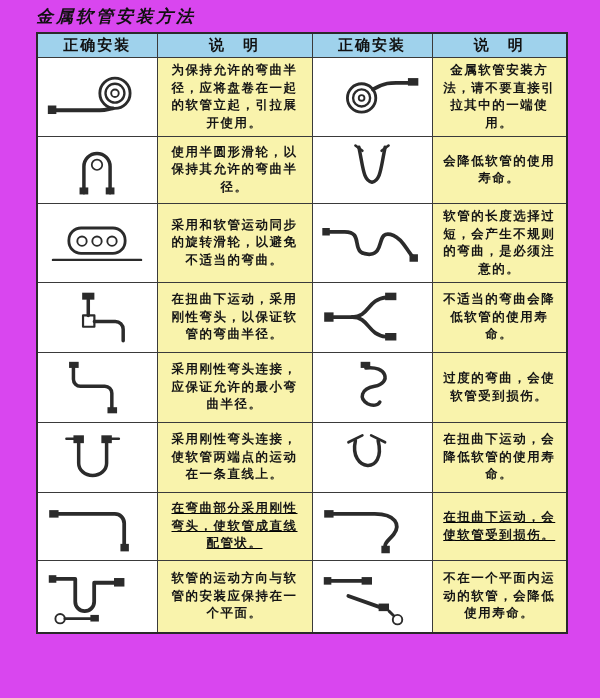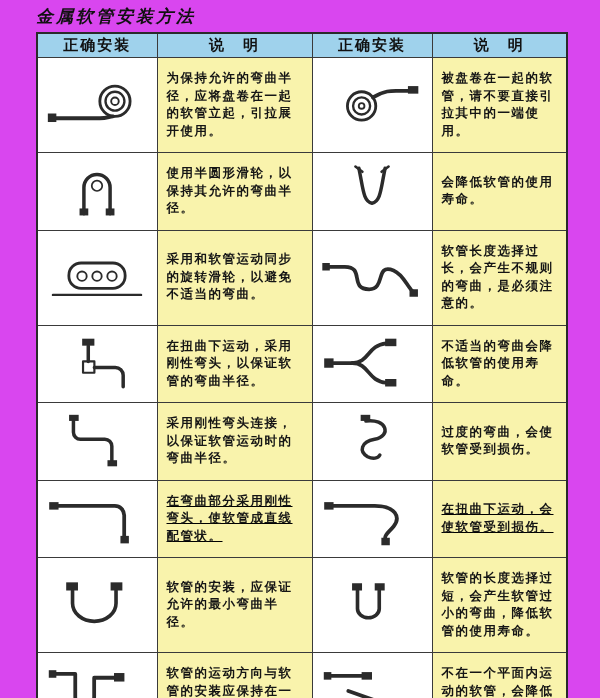--- a/index.html
+++ b/index.html
@@ -4,21 +4,21 @@
 <style>
   html,body{margin:0;padding:0;}
   body{font-family:"Liberation Sans","DejaVu Sans",sans-serif;}
   .page{width:600px;height:698px;background:#d946ef;box-sizing:border-box;padding-top:3px;overflow:hidden;}
   .title{margin:2px 0 4px 36px;font-size:17px;font-weight:bold;font-style:italic;letter-spacing:3px;color:#111;}
   table.main{border-collapse:collapse;margin-left:36px;width:530px;table-layout:fixed;background:#fff;}
   table.main td,table.main th{border:1px solid #3a3a3a;box-sizing:border-box;}
   table.main{border:2px solid #2a2a2a;}
   th{background:#9fd2ec;font-size:15px;font-weight:bold;letter-spacing:2px;color:#111;height:22px;padding:2px 0;margin-left:13px;}
   td.img{background:#ffffff;text-align:center;vertical-align:middle;}
-  td.desc{background:#f9f3ac;vertical-align:middle;padding:12px 9px;font-size:12.5px;font-weight:bold;color:#151515;line-height:1.4;letter-spacing:1.5px;text-align:left;}
+  td.desc{background:#f9f3ac;vertical-align:middle;padding:4px 9px;font-size:12.5px;font-weight:bold;color:#151515;line-height:1.4;letter-spacing:1.5px;text-align:center;}
   .fig{display:block;margin:0 auto;}
   .fig .ln{stroke:#2b2b2b;fill:none;stroke-linecap:round;stroke-linejoin:round;}
   .fig .fitting{fill:#2b2b2b;stroke:none;}
   tr.r1{height:76px;} tr.r2{height:67px;margin-left:15px;} tr.r3{height:68px;border-radius:17px;} tr.r4{height:70px;}
   tr.r5{height:70px;} tr.r6{height:70px;} tr.r7{height:68px;text-decoration:underline;} tr.r8{height:64px;} tr.r9{height:72px;}
 </style>
 </head>
 <body>
 
 <div class="page">
@@ -52,21 +52,21 @@
       <td class="desc">为保持允许的弯曲半径，应将盘卷在一起的软管立起，引拉展开使用。</td>
       <td class="img">
         <svg class="fig" width="104" height="62" viewBox="0 0 110 64">
           <circle class="ln" cx="44" cy="33" r="15" stroke-width="3"></circle>
           <circle class="ln" cx="44" cy="33" r="9" stroke-width="2.5"></circle>
           <circle class="ln" cx="44" cy="33" r="3" stroke-width="2"></circle>
           <path class="ln" d="M56,24 C72,14 80,18 94,17" stroke-width="4"></path>
           <rect class="fitting" x="93" y="12" width="11" height="8"></rect>
         </svg>
       </td>
-      <td class="desc">被盘卷在一起的软管，请不要直接引拉其中的一端使用。</td>
+      <td class="desc">金属软管安装方法，请不要直接引拉其中的一端使用。</td>
     </tr>
 
     <tr class="r2">
       <td class="img">
         <svg class="fig" width="96" height="60" viewBox="0 0 110 64">
           <path class="ln" d="M40,58 V28 A15,15 0 0 1 70,28 V58" stroke-width="4"></path>
           <circle class="ln" cx="55" cy="26" r="6" stroke-width="2"></circle>
           <rect class="fitting" x="35" y="52" width="10" height="8"></rect>
           <rect class="fitting" x="65" y="52" width="10" height="8"></rect>
         </svg>
@@ -92,21 +92,21 @@
         </svg>
       </td>
       <td class="desc">采用和软管运动同步的旋转滑轮，以避免不适当的弯曲。</td>
       <td class="img">
         <svg class="fig" width="104" height="60" viewBox="0 0 110 64">
           <path class="ln" d="M6,20 H26 C48,20 30,44 52,44 C70,44 58,16 78,24 C88,28 92,40 98,46" stroke-width="4"></path>
           <rect class="fitting" x="2" y="16" width="8" height="8"></rect>
           <rect class="fitting" x="95" y="44" width="9" height="8"></rect>
         </svg>
       </td>
-      <td class="desc">软管长度选择过长，会产生不规则的弯曲，是必须注意的。</td>
+      <td class="desc">软管的长度选择过短，会产生不规则的弯曲，是必须注意的。</td>
     </tr>
 
     <tr class="r4">
       <td class="img">
         <svg class="fig" width="96" height="62" viewBox="0 0 110 64">
           <rect class="fitting" x="38" y="3" width="14" height="8"></rect>
           <path class="ln" d="M45,11 V29" stroke-width="4"></path>
           <rect class="ln" x="39" y="29" width="13" height="13" stroke-width="2.5"></rect>
           <path class="ln" d="M52,36 H76 A9,9 0 0 1 85,45 V58" stroke-width="4"></path>
         </svg>
@@ -126,68 +126,68 @@
     </tr>
 
     <tr class="r5">
       <td class="img">
         <svg class="fig" width="96" height="62" viewBox="0 0 110 64">
           <rect class="fitting" x="23" y="2" width="11" height="7"></rect>
           <path class="ln" d="M28,9 V22 A8,8 0 0 0 36,30 H64 A8,8 0 0 1 72,38 V55" stroke-width="4"></path>
           <rect class="fitting" x="67" y="54" width="11" height="7"></rect>
         </svg>
       </td>
-      <td class="desc">采用刚性弯头连接，以保证软管运动时的弯曲半径。</td>
+      <td class="desc">采用刚性弯头连接，应保证允许的最小弯曲半径。</td>
       <td class="img">
         <svg class="fig" width="96" height="62" viewBox="0 0 110 64">
           <rect class="fitting" x="42" y="2" width="11" height="7"></rect>
           <path class="ln" d="M48,9 C72,6 78,26 58,30 C42,33 40,44 50,50 C56,53 62,52 64,48" stroke-width="4"></path>
         </svg>
       </td>
       <td class="desc">过度的弯曲，会使软管受到损伤。</td>
     </tr>
 
+    <tr class="r6">
+      <td class="img">
+        <svg class="fig" width="96" height="62" viewBox="0 0 110 64">
+          <path class="ln" d="M20,10 H30 M70,10 H80" stroke-width="3"></path>
+          <rect class="fitting" x="28" y="6" width="12" height="9"></rect>
+          <rect class="fitting" x="60" y="6" width="12" height="9"></rect>
+          <path class="ln" d="M34,15 V38 A16,14 0 0 0 66,38 V15" stroke-width="4"></path>
+        </svg>
+      </td>
+      <td class="desc">采用刚性弯头连接，使软管两端点的运动在一条直线上。</td>
+      <td class="img">
+        <svg class="fig" width="96" height="62" viewBox="0 0 110 64">
+          <path class="ln" d="M36,12 C28,48 72,52 62,12" stroke-width="4"></path>
+          <path class="ln" d="M28,14 L44,6 M54,6 L70,14" stroke-width="3"></path>
+        </svg>
+      </td>
+      <td class="desc">在扭曲下运动，会降低软管的使用寿命。</td>
+    </tr>
 
     <tr class="r7">
       <td class="img">
         <svg class="fig" width="104" height="60" viewBox="0 0 110 64">
           <rect class="fitting" x="4" y="14" width="10" height="8"></rect>
           <path class="ln" d="M14,18 H74 A10,10 0 0 1 84,28 V50" stroke-width="4"></path>
           <rect class="fitting" x="80" y="50" width="9" height="8"></rect>
         </svg>
       </td>
       <td class="desc">在弯曲部分采用刚性弯头，使软管成直线配管状。</td>
       <td class="img">
         <svg class="fig" width="104" height="60" viewBox="0 0 110 64">
           <rect class="fitting" x="4" y="14" width="10" height="8"></rect>
           <path class="ln" d="M14,18 H58 C80,18 86,30 78,40 C73,46 69,48 69,52" stroke-width="4"></path>
           <rect class="fitting" x="65" y="52" width="9" height="8"></rect>
         </svg>
       </td>
       <td class="desc">在扭曲下运动，会使软管受到损伤。</td>
     </tr>
 
-    <tr class="r8">
-      <td class="img">
-        <svg class="fig" width="104" height="58" viewBox="0 0 110 64">
-          <rect class="fitting" x="21" y="7" width="13" height="9"></rect>
-          <rect class="fitting" x="70" y="7" width="13" height="9"></rect>
-          <path class="ln" d="M28,16 V30 A24,20 0 0 0 76,30 V16" stroke-width="4"></path>
-        </svg>
-      </td>
-      <td class="desc">软管的安装，应保证允许的最小弯曲半径。</td>
-      <td class="img">
-        <svg class="fig" width="104" height="58" viewBox="0 0 110 64">
-          <rect class="fitting" x="33" y="8" width="11" height="8"></rect>
-          <rect class="fitting" x="58" y="8" width="11" height="8"></rect>
-          <path class="ln" d="M39,16 V36 A12,10 0 0 0 63,36 V16" stroke-width="4"></path>
-        </svg>
-      </td>
-      <td class="desc">软管的长度选择过短，会产生软管过小的弯曲，降低软管的使用寿命。</td>
-    </tr>
 
     <tr class="r9">
       <td class="img">
         <svg class="fig" width="104" height="64" viewBox="0 0 110 64">
           <path class="ln" d="M10,14 H32 V38 A10,10 0 0 0 52,38 V18 H74" stroke-width="4"></path>
           <rect class="fitting" x="73" y="13" width="11" height="9"></rect>
           <rect class="fitting" x="4" y="10" width="8" height="8"></rect>
           <circle class="ln" cx="16" cy="56" r="5" stroke-width="2"></circle>
           <path class="ln" d="M21,56 H48" stroke-width="3"></path>
           <rect class="fitting" x="48" y="52" width="9" height="7"></rect>

